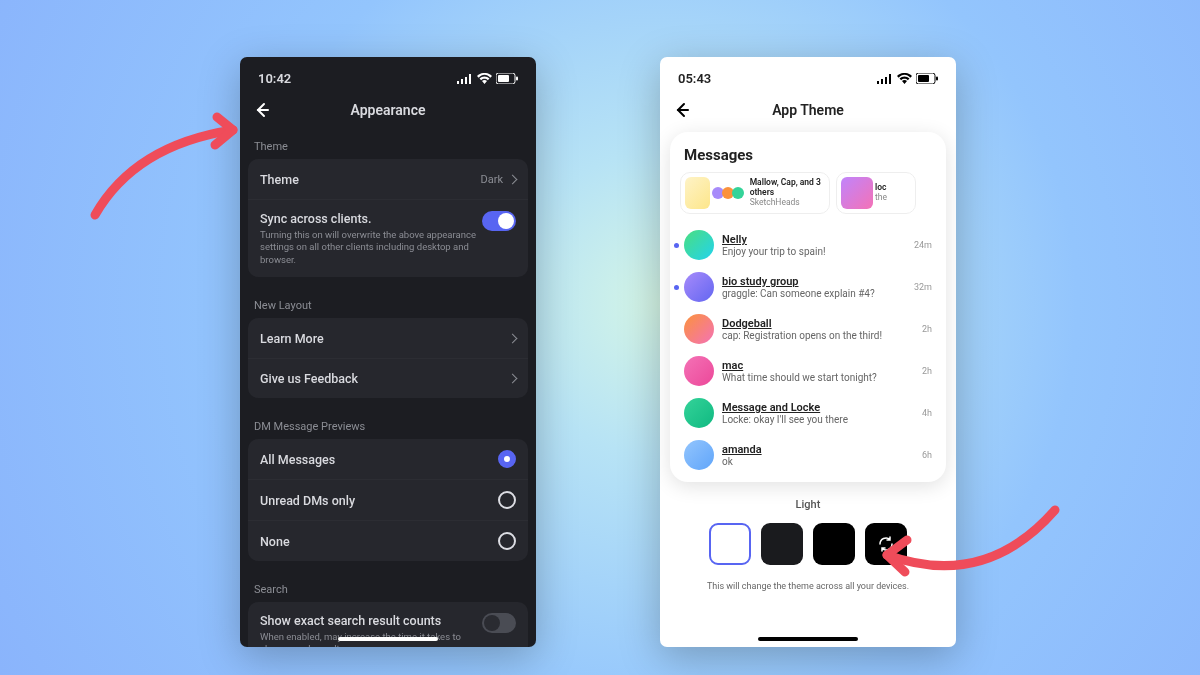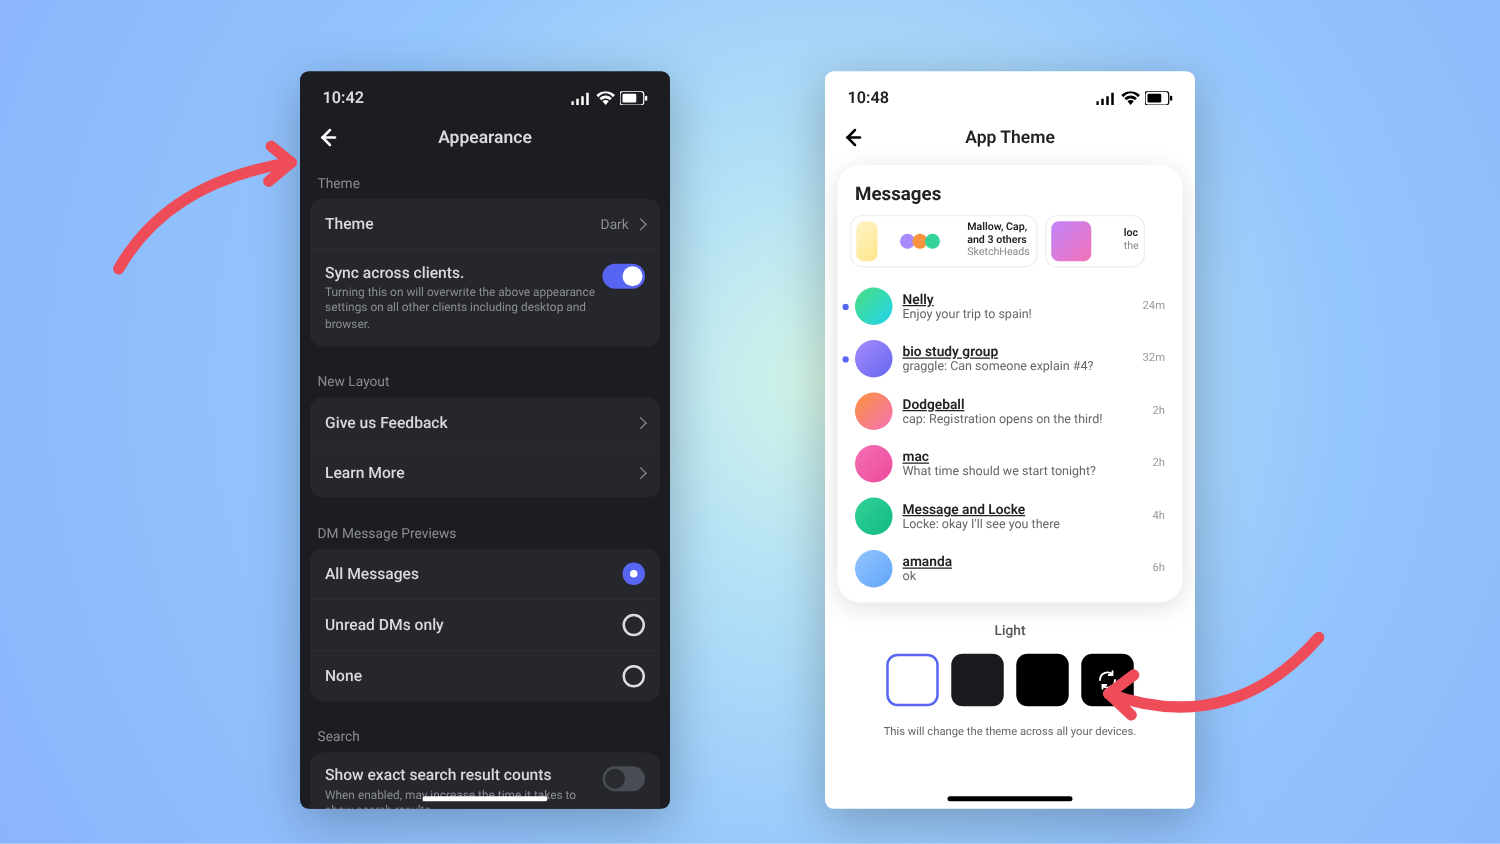--- a/index.html
+++ b/index.html
@@ -49,21 +49,21 @@
   .radio.selected::after { content:''; position:absolute; left:4px; top:4px; width:6px; height:6px; border-radius:50%; background:#fff; }
 
   .home-indicator { position:absolute; bottom:6px; left:50%; transform:translateX(-50%); width:100px; height:4px; border-radius:3px; }
   .phone-dark .home-indicator { background:#fff; }
   .phone-light .home-indicator { background:#000; }
 
   
   .preview-card { margin: 4px 10px 0; background:#fff; border-radius:18px; box-shadow: 0 4px 20px rgba(0,0,0,0.12); padding: 10px 0 6px; }
   .preview-heading { font-size: 15px; font-weight:700; padding: 4px 14px 8px; }
   .top-cards { display:flex; gap:6px; padding: 0 10px 10px; overflow:hidden; }
-  .mini-card { border:1px solid #eee; border-radius:10px; padding:4px; display:flex; gap:18px; align-items:center; flex-shrink:0;justify-content:space-between; }
+  .mini-card { border:1px solid #eee; border-radius:10px; padding:4px; display:flex; gap:2px; align-items:center; flex-shrink:0; }
   .mini-card .thumb { width:32px; height:32px; border-radius:6px; background:linear-gradient(135deg,#ff9a9e,#fad0c4); }
   .mini-text { font-size:8.5px; line-height:1.15; }
   .mini-text .t1 { font-weight:600; }
   .mini-text .t2 { color:#888; }
 
   .msg-row { display:flex; align-items:center; padding:6px 14px; gap:8px; position:relative; }
   .avatar { width:30px; height:30px; border-radius:50%; flex-shrink:0; position:relative; }
   .unread-dot { position:absolute; left:4px; width:5px; height:5px; border-radius:50%; background:#5865f2; }
   .msg-body { flex:1; min-width:0; }
   .msg-name { font-size:11px; font-weight:600;text-decoration:underline; }
@@ -129,25 +129,25 @@
         <svg style="position:absolute;right:5px;top:5px" width="10" height="10" viewBox="0 0 10 10">
             <path d="M2 5l2 2 4-4" stroke="#5865f2" stroke-width="2" fill="none" stroke-linecap="round"></path>
           </svg>
       </div>
     </div>
   </div>
 
   <div class="section-label">New Layout</div>
   <div class="setting-group">
     <div class="row">
+      <div class="row-title">Learn More</div>
+      <span class="chevron"></span>
+    </div>
+    <div class="row">
       <div class="row-title">Give us Feedback</div>
-      <span class="chevron"></span>
-    </div>
-    <div class="row">
-      <div class="row-title">Learn More</div>
       <span class="chevron"></span>
     </div>
   </div>
 
   <div class="section-label">DM Message Previews</div>
   <div class="setting-group">
     <div class="row">
       <div class="row-title">All Messages</div>
       <div class="radio selected"></div>
     </div>
@@ -172,21 +172,21 @@
           <span class="toggle-x">✕</span>
         </div>
     </div>
   </div>
 
   <div class="home-indicator"></div>
 </div>
 
 <div class="phone phone-light">
   <div class="status-bar">
-    <span>10:48</span>
+    <span>05:43</span>
     <span class="status-right">
       <svg width="16" height="10" viewBox="0 0 16 10">
           <path fill="#000" d="M0 7h2v3H0zM4 5h2v5H4zM8 3h2v7H8zM12 0h2v10h-2z"></path>
         </svg>
       <svg width="15" height="11" viewBox="0 0 15 11">
           <path fill="#000" d="M7.5 11 5 8c1.4-1.4 3.6-1.4 5 0zM2.5 5.5C5.3 2.7 9.7 2.7 12.5 5.5l-1.7 1.7c-1.8-1.8-4.8-1.8-6.6 0zM0 3C4.1-1.1 10.9-1.1 15 3l-1.7 1.7C10.2.6 4.8.6 1.7 4.7z"></path>
         </svg>
       <svg width="22" height="11" viewBox="0 0 22 11">
           <rect x="0" y="0" width="19" height="11" rx="2.5" fill="none" stroke="#000" stroke-width="1"></rect>
           <rect x="2" y="2" width="11" height="7" rx="1" fill="#000"></rect>

